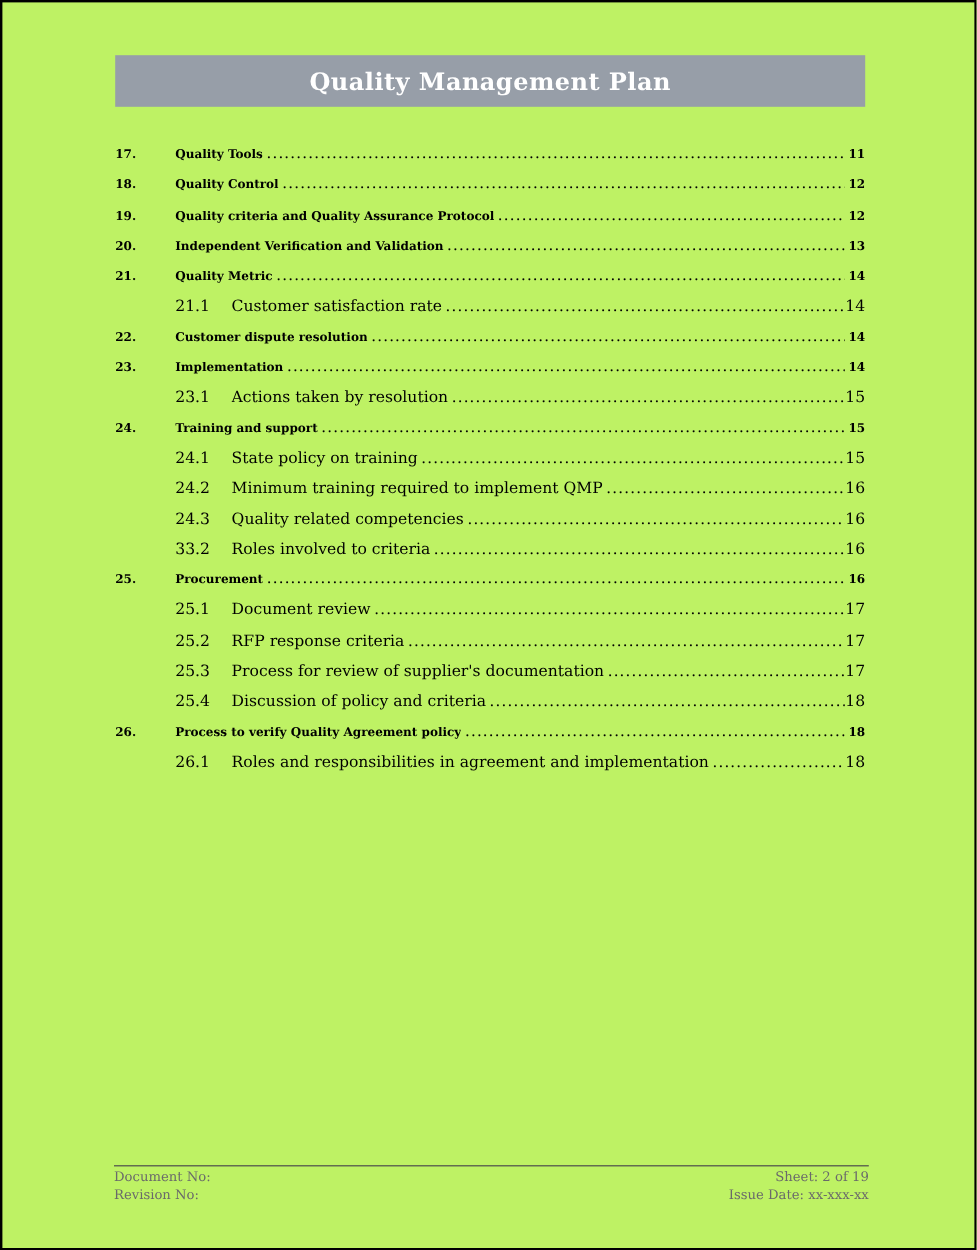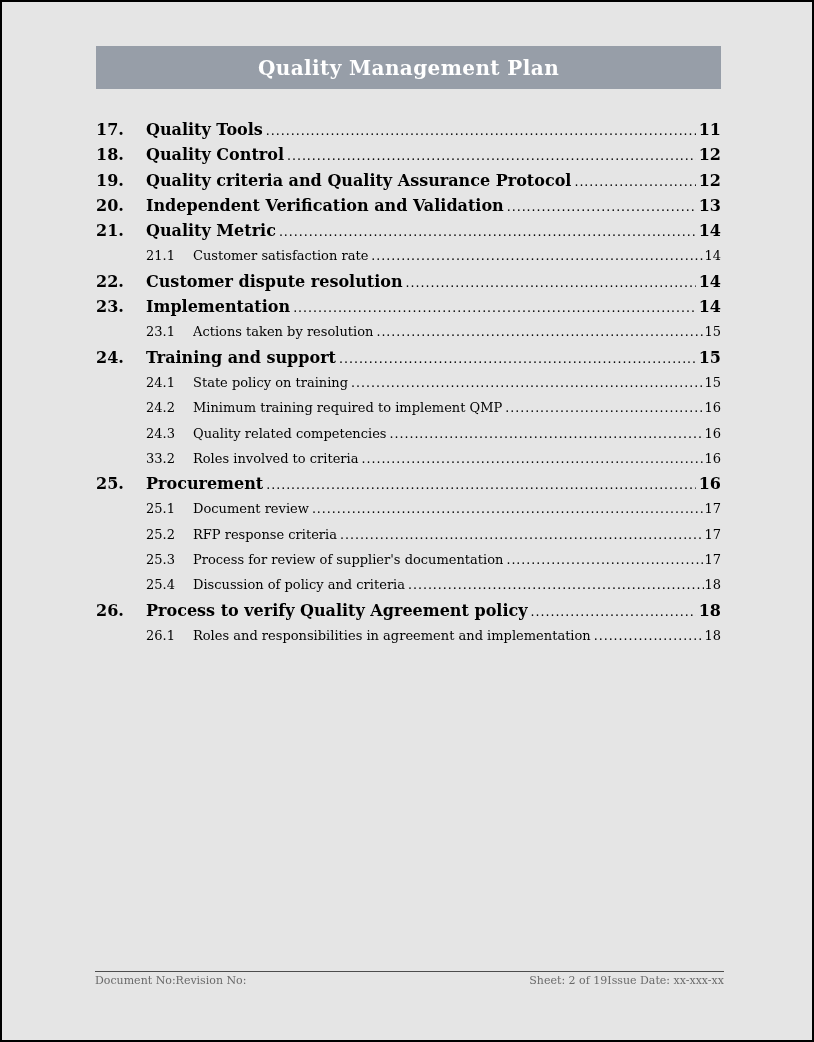--- a/index.html
+++ b/index.html
@@ -10,21 +10,21 @@
     --page-border: #000000;
   }
   * { margin: 0; padding: 0; box-sizing: border-box; }
   html, body { background: #ffffff; }
   body { font-family: "DejaVu Serif", "Liberation Serif", serif; }
 
   .page {
     position: relative;
     width: 814px;
     height: 1042px;
-    background: #e5e5e5;
+    background: #bef264;
     overflow: hidden;
   }
   .page-frame {
     position: absolute;
     inset: 0;
     border: 2px solid var(--page-border);
     pointer-events: none;
     z-index: 10;
   }
 
@@ -55,21 +55,21 @@
   .toc-row {
     display: flex;
     align-items: baseline;
     height: 25.3px;
     line-height: 25.3px;
     color: var(--body-text);
     white-space: nowrap;
   }
   .toc-row.level1 {
     font-weight: bold;
-    font-size: 16px;
+    font-size: 10px;
   }
   .toc-row.level2 {
     font-size: 13px;
     padding-left: 50px;
     justify-content: center;
   }
   .toc-row .num {
     flex: 0 0 50px;
     width: 50px;
   }
@@ -109,21 +109,21 @@
     left: 95px;
     top: 971px;
     width: 629px;
     border-top: 1px solid #4d4d4d;
     padding-top: 2px;
     display: flex;
     justify-content: space-between;
     color: var(--footer-text);
     font-size: 11px;
   }
-  .footer .col { display: flex; flex-direction: row; justify-content: center; }
+  .footer .col { display: flex; flex-direction: column; justify-content: center; }
   .footer .col.right { text-align: right; }
   .footer .col span { line-height: 14.5px; }
 </style>
 </head>
 <body>
 
 <div class="page">
   <div class="page-frame"></div>
 
   <div class="header-band">

